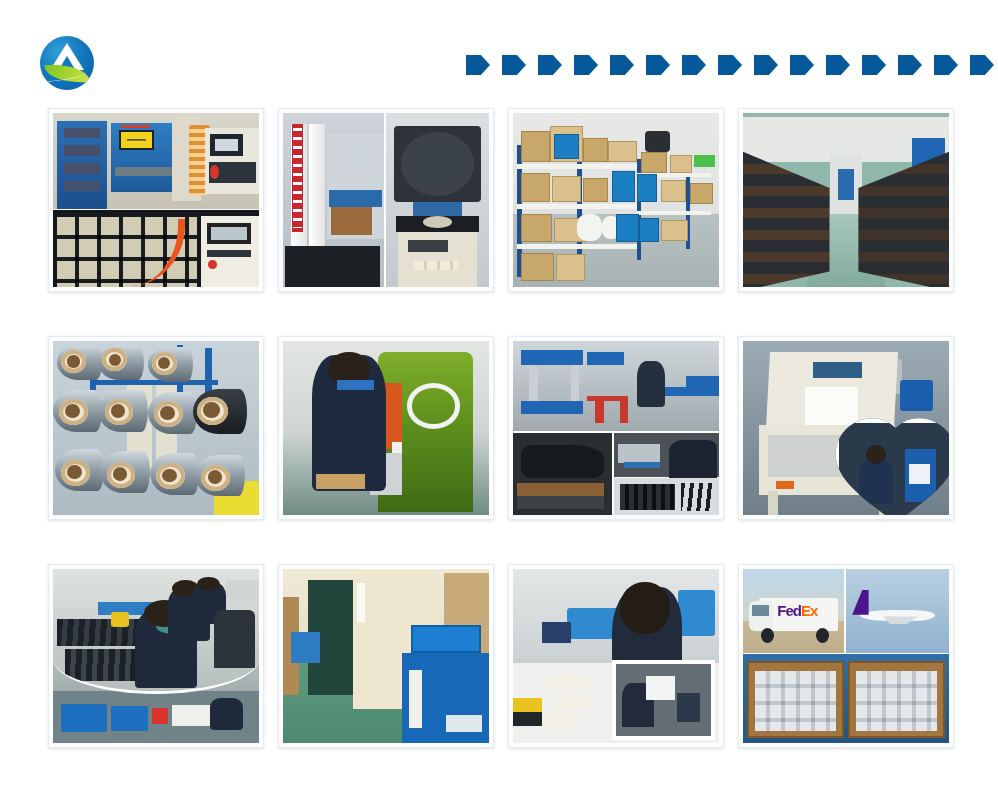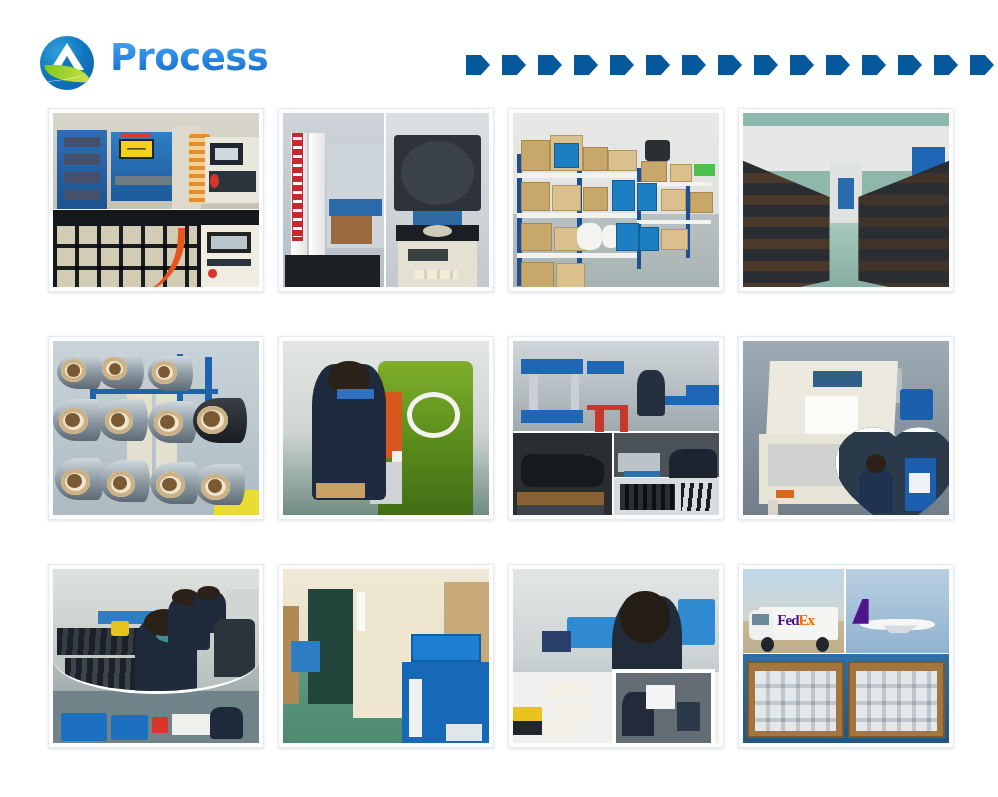--- a/index.html
+++ b/index.html
@@ -87,21 +87,21 @@
     border: 1px solid #e3ecf2;
     box-shadow: 0 1px 3px rgba(0,0,0,.12);
     padding: 4px;
     overflow: hidden;
   }
   .photo { position: relative; width: 100%; height: 100%; overflow: hidden; }
 
   .half { position: absolute; left: 0; width: 100%; overflow: hidden; }
 
   
-  .sc { position:absolute; left:0; top:13px; width:100%; height:100%; overflow:hidden;font-family:Liberation Serif, serif; }
+  .sc { position:absolute; left:0; top:4px; width:100%; height:100%; overflow:hidden; }
   .b  { position:absolute; }
 
   
   .p1-top { top:0; height:55%; background: linear-gradient(180deg,#d9d6cb 0%, #c6c2b4 100%); }
   .p1-bot { top:56%; height:44%; background:#14171c; }
   .p1 .door { left:2%; top:4%; width:24%; height:92%; background:linear-gradient(180deg,#2d6fb5,#1b4f8c); }
   .p1 .door .pane { position:absolute; left:14%; width:72%; height:12%; background:#46506a; }
   .p1 .machine { left:28%; top:6%; width:30%; height:72%; background:linear-gradient(180deg,#2f7ec4,#1d5a99); }
   .p1 .sign { left:32%; top:14%; width:17%; height:20%; background:#f3d21c; border:2px solid #1e2329; }
   .p1 .sign:after{ content:""; position:absolute; left:20%; top:22%; width:60%; height:55%;
@@ -307,21 +307,20 @@
 
   <div class="header">
 
     <div class="logo-mark">
       <div class="peak"></div>
       <div class="peak-notch"></div>
       <div class="leaf"></div>
       <div class="leaf-vein"></div>
     </div>
 
-    <div class="page-title title-fallback">Process</div>
 
     <div class="arrow-strip">
       <div class="arrow"></div>
       <div class="arrow"></div>
       <div class="arrow"></div>
       <div class="arrow"></div>
       <div class="arrow"></div>
       <div class="arrow"></div>
       <div class="arrow"></div>
       <div class="arrow"></div>

